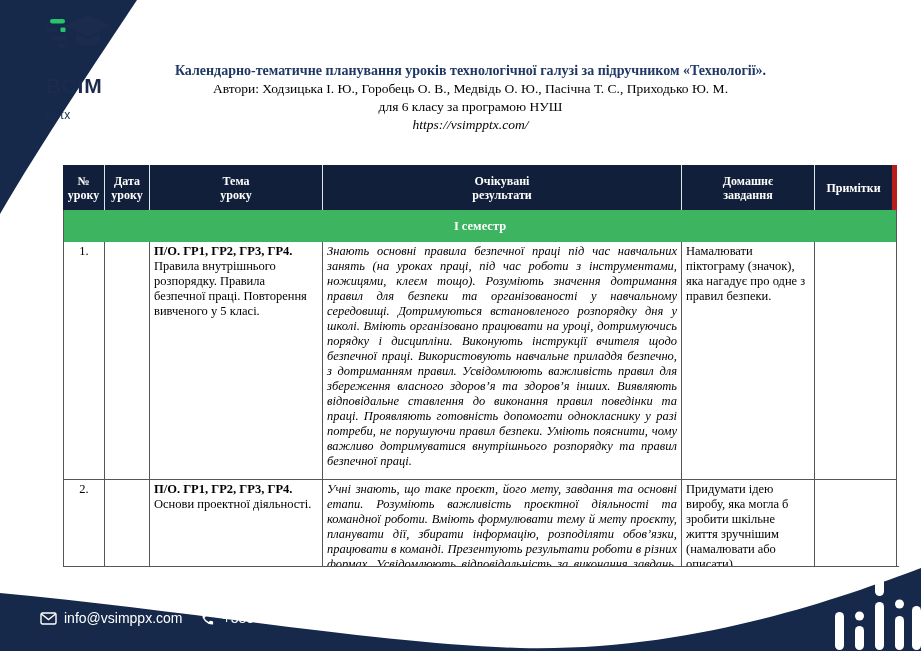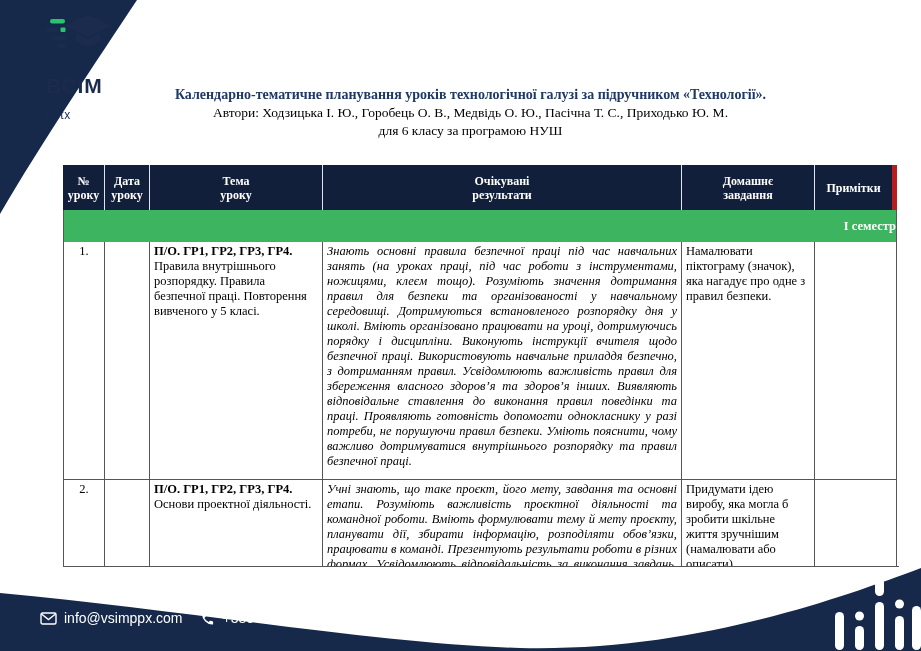--- a/index.html
+++ b/index.html
@@ -12,35 +12,35 @@
   
   .logo{position:absolute;left:46px;top:10px;display:flex;align-items:flex-start;gap:6px;flex-direction:column;}
   .logo-text{display:flex;flex-direction:column;line-height:1;margin-top:9px;}
   .logo-brand{font-family:"Liberation Sans",sans-serif;font-weight:bold;font-size:21px;
               color:#1b2b4d;letter-spacing:1px;}
   .logo-sub{font-family:"Liberation Sans",sans-serif;font-size:12px;color:#1b2b4d;
             margin-top:13px;letter-spacing:.5px;}
 
   
   .title-block{position:absolute;left:30px;right:10px;top:62px;text-align:center;color:#000;}
-  .title-l1{font-size:14px;font-weight:bold;color:#1f3864;line-height:18px;margin-top:24px;}
+  .title-l1{font-size:14px;font-weight:bold;color:#1f3864;line-height:18px;}
   .title-l2{font-size:13.5px;line-height:18px;}
   .title-l3{font-size:13.5px;font-style:italic;line-height:18px;}
   .title-link{font-size:13.5px;font-style:italic;line-height:18px;color:#000;}
 
   
   .tablewrap{position:absolute;left:63px;top:165px;width:836px;height:401px;overflow:hidden;}
   table{border-collapse:separate;border-spacing:0;table-layout:fixed;width:834px;}
   th{background:#111f3a;color:#ffffff;font-weight:bold;font-size:12px;line-height:14px;
      text-align:center;vertical-align:middle;height:41px;padding:2px;
      border-right:1px solid #dfe3ea;}
   th:last-child{border-right:5px solid #b91c1c;}
   th span{display:block;}
   .section-row td{background:#3cb460;color:#ffffff;font-weight:bold;font-size:12.5px;
-     text-align:right;height:32px;line-height:15px;padding:0;
+     text-align:center;height:16px;line-height:15px;padding:8px;
      border-left:1px solid #555;border-right:1px solid #555;}
   td.cell{border-right:1px solid #555;border-bottom:1px solid #555;
      vertical-align:top;font-size:12.5px;line-height:15px;color:#000;
      padding:2px 4px;background:#fff;}
   td.cell:first-child{border-left:1px solid #555;}
   .row1 td.cell{height:233px;}
   .num-cell{text-align:center;}
   .results-cell{text-align:justify;font-style:italic;}
   .theme-bold{display:block;font-weight:bold;}
   .table-bottom-line{position:absolute;left:63px;top:566px;width:836px;height:1px;
@@ -74,20 +74,21 @@
     <div class="logo-text">
       <span class="logo-brand">ВСІМ</span>
       <span class="logo-sub">pptx</span>
     </div>
   </div>
 
   <div class="title-block">
     <div class="title-l1">Календарно-тематичне планування уроків технологічної галузі за підручником «Технології».</div>
     <div class="title-l2">Автори: Ходзицька І. Ю., Горобець О. В., Медвідь О. Ю., Пасічна Т. С., Приходько Ю. М.</div>
     <div class="title-l2">для 6 класу за програмою НУШ</div>
+    <div class="title-link">https://vsimpptx.com/</div>
   </div>
 
   <div class="tablewrap">
     <table>
       <colgroup>
         <col style="width:42px">
           <col style="width:45px">
           <col style="width:173px">
         <col style="width:359px">
           <col style="width:133px">

